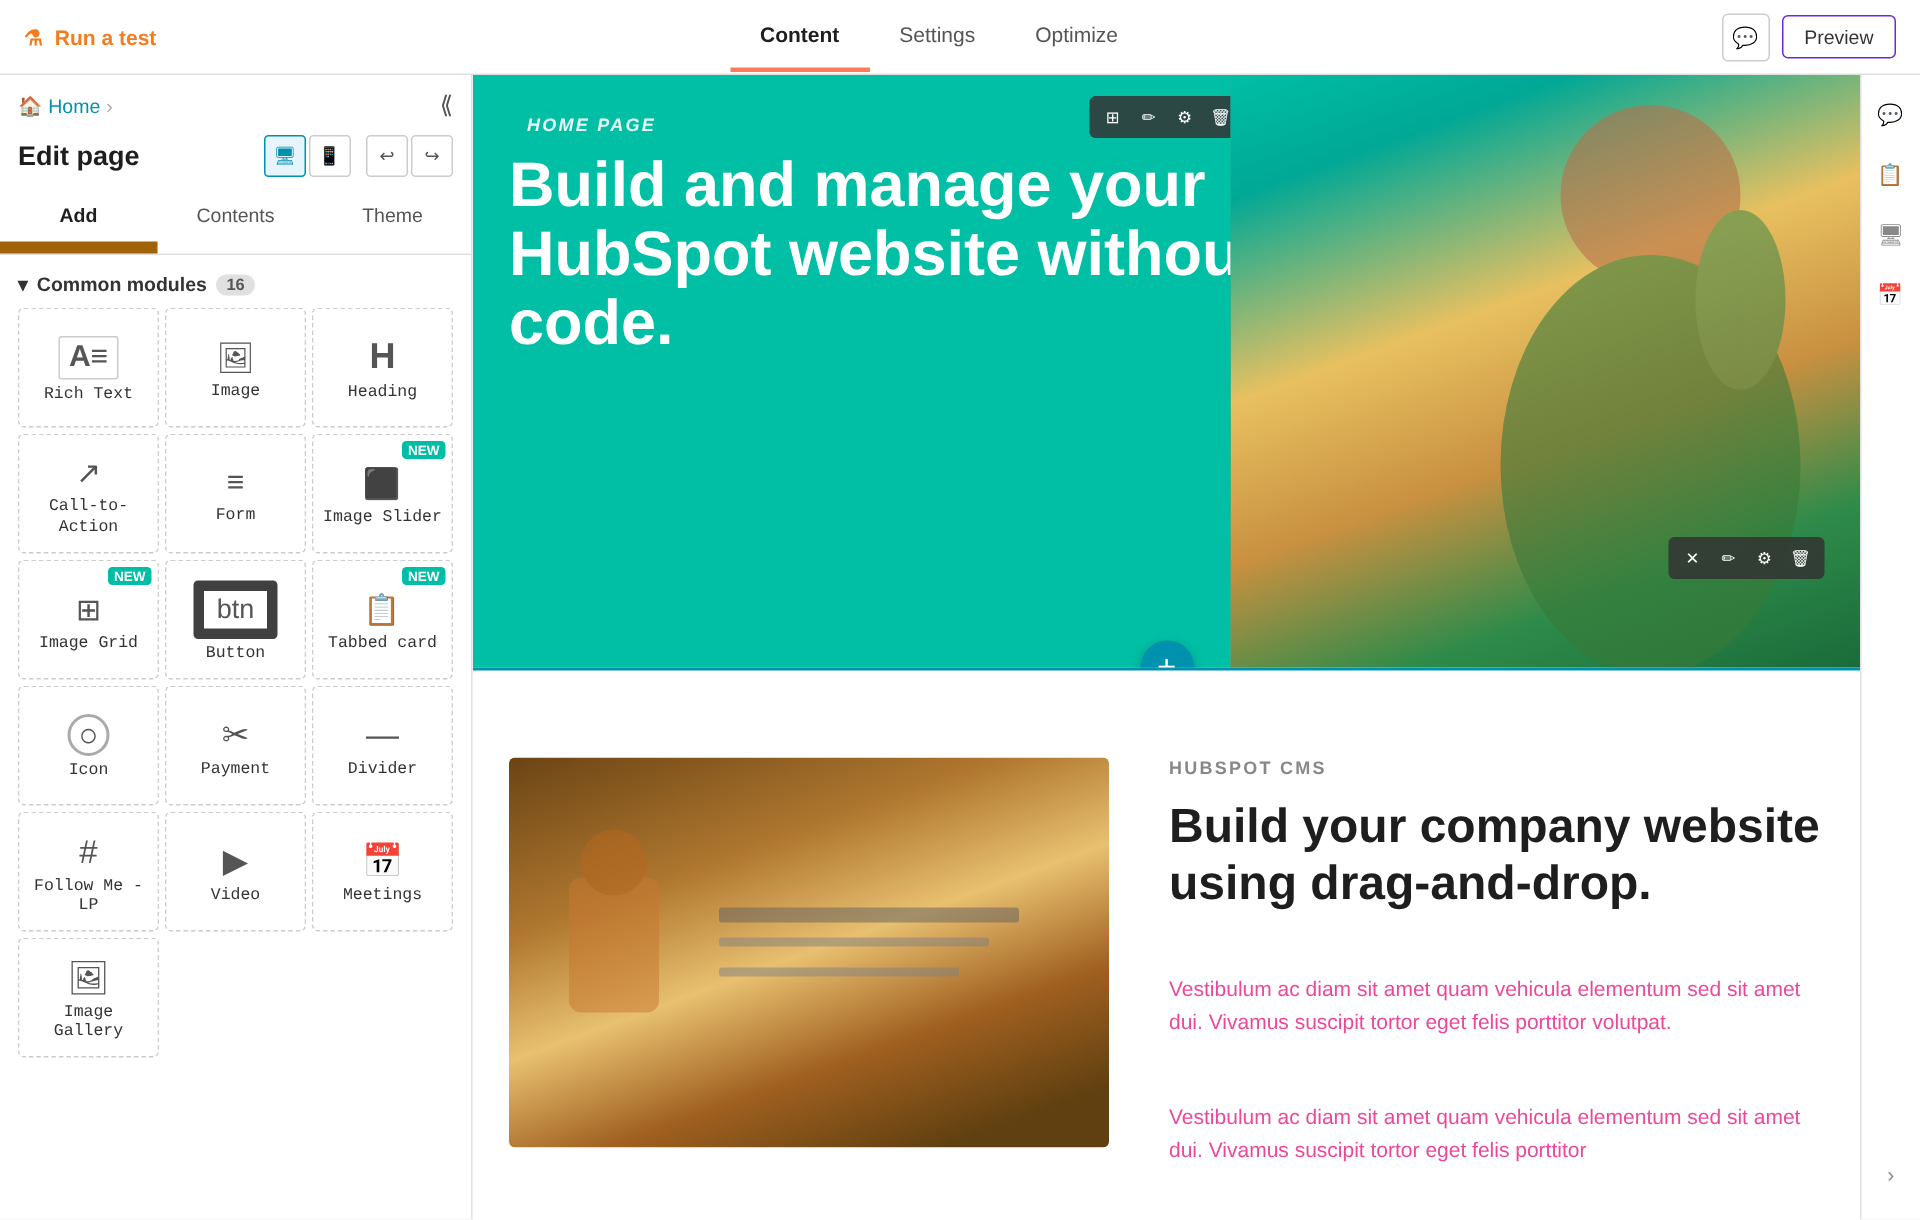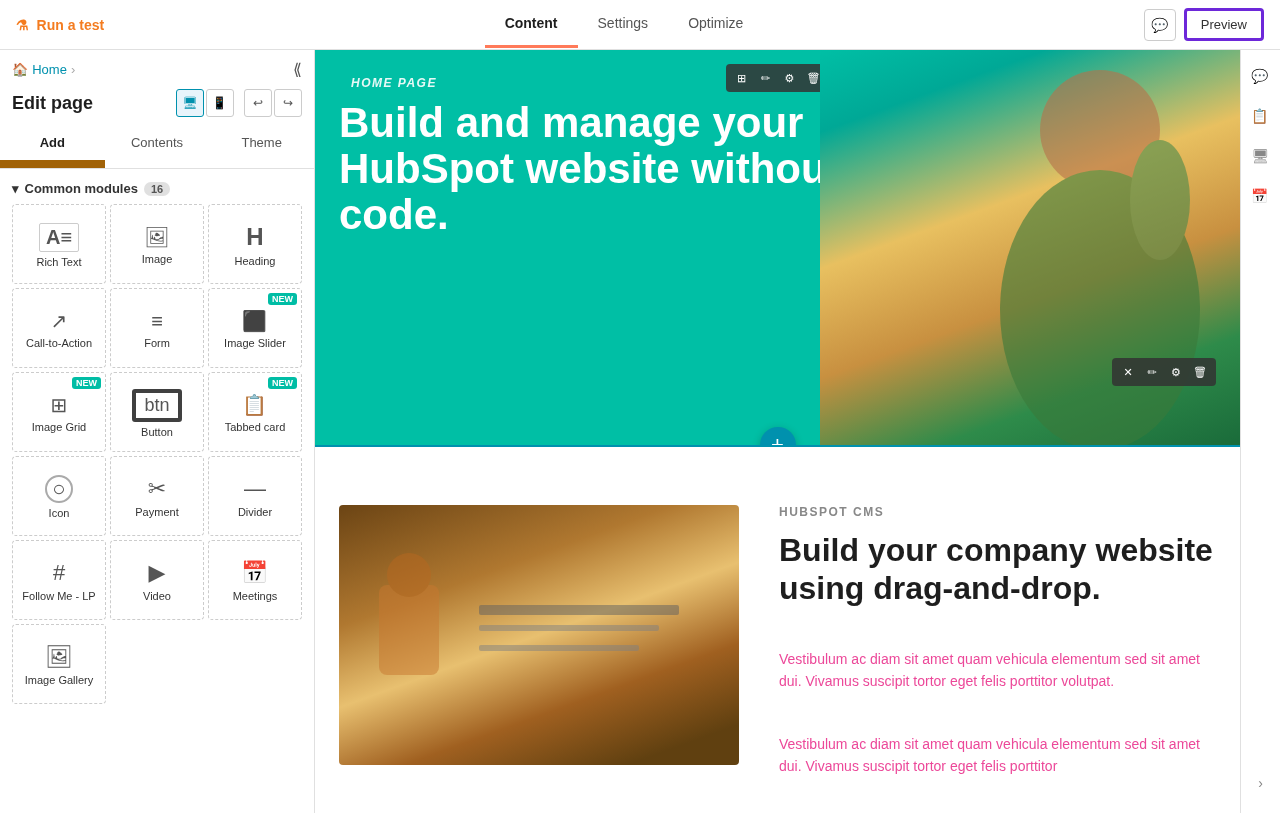--- a/index.html
+++ b/index.html
@@ -15,21 +15,21 @@
       justify-content: space-between;
       padding: 0 16px;
       flex-shrink: 0;
       z-index: 10;
     }
     .top-bar-left { display: flex; align-items: center; gap: 8px; color: #f47c20; font-weight: 600; font-size: 14px; cursor: pointer; }
     .top-bar-center { display: flex; align-items: center; gap: 0; }
     .top-bar-center .tab { padding: 14px 20px; font-size: 14px; color: #555; cursor: pointer; border-bottom: 3px solid transparent; }
     .top-bar-center .tab.active { color: #1e1e1e; font-weight: 600; border-bottom: 3px solid #ff7a59; }
     .top-bar-right { display: flex; align-items: center; gap: 8px; }
-    .preview-btn { padding: 6px 14px; border: 3px solid #6d28d9; background: #fff; border-radius: 4px; font-size: 13px; cursor: pointer; color: #333; }
+    .preview-btn { padding: 6px 14px; border: 1px solid #6d28d9; background: #fff; border-radius: 4px; font-size: 13px; cursor: pointer; color: #333; }
     .icon-btn { width: 32px; height: 32px; border: 1px solid #ccc; background: #fff; border-radius: 4px; display: flex; align-items: center; justify-content: center; cursor: pointer; font-size: 14px; color: #555; }
 
     
     .main-layout {
       display: flex;
       flex: 1;
       overflow: hidden;
     }
 
     
@@ -123,21 +123,21 @@
       align-items: center;
       justify-content: center;
       padding: 10px 4px 6px 4px;
       border: 1px dashed #ccc;
       border-radius: 4px;
       cursor: grab;
       background: #fff;
       position: relative;
       min-height: 80px;
     }
-    .module-label { font-size: 11px; color: #333; text-align: right; line-height: 1.2; }
+    .module-label { font-size: 11px; color: #333; text-align: center; line-height: 1.2; font-family: Liberation Mono, monospace; }
     .new-badge {
       position: absolute;
       top: 4px;
       right: 4px;
       background: #00bda5;
       color: #fff;
       font-size: 9px;
       font-weight: 700;
       padding: 1px 4px;
       border-radius: 3px;
@@ -400,21 +400,21 @@
           <span class="module-label">Image Slider</span>
         </div>
 
         <div class="module-item">
           <div class="new-badge">NEW</div>
           <div style="font-size:20px;color:#555;margin-bottom:4px;">⊞</div>
           <span class="module-label">Image Grid</span>
         </div>
 
         <div class="module-item">
-          <div style="font-size:18px;color:#555;margin-bottom:4px;border:4px solid #404040;border-radius:3px;padding:2px 8px;">btn</div>
+          <div style="font-size:18px;color:#555;margin-bottom:4px;border:7px solid #404040;border-radius:3px;padding:2px 8px;">btn</div>
           <span class="module-label">Button</span>
         </div>
 
         <div class="module-item">
           <div class="new-badge">NEW</div>
           <div style="font-size:20px;color:#555;margin-bottom:4px;">📋</div>
           <span class="module-label">Tabbed card</span>
         </div>
 
         <div class="module-item">

